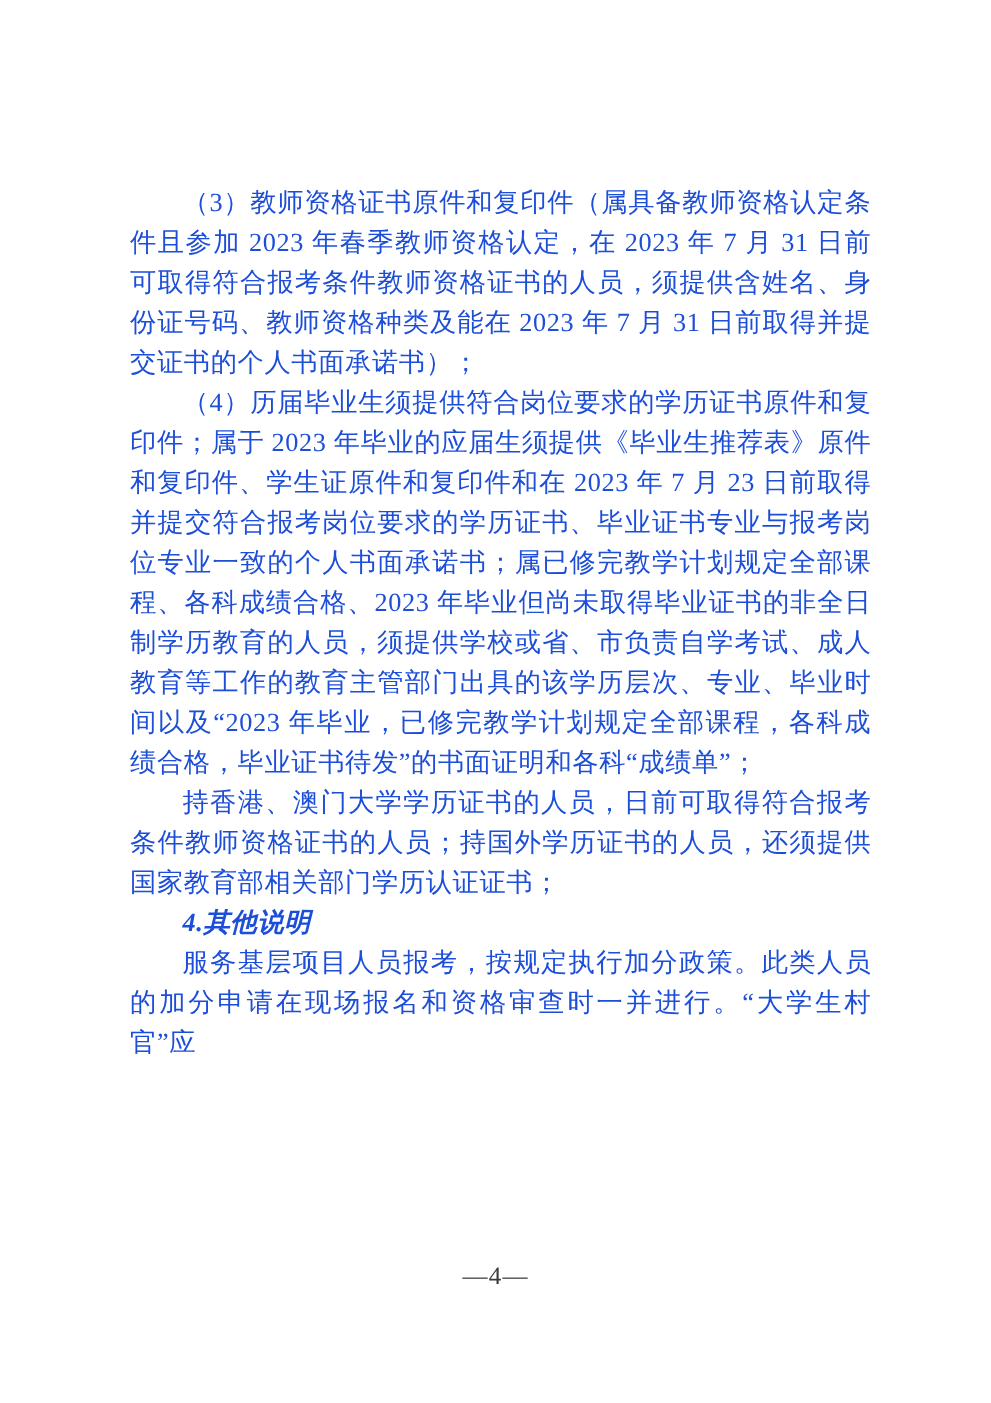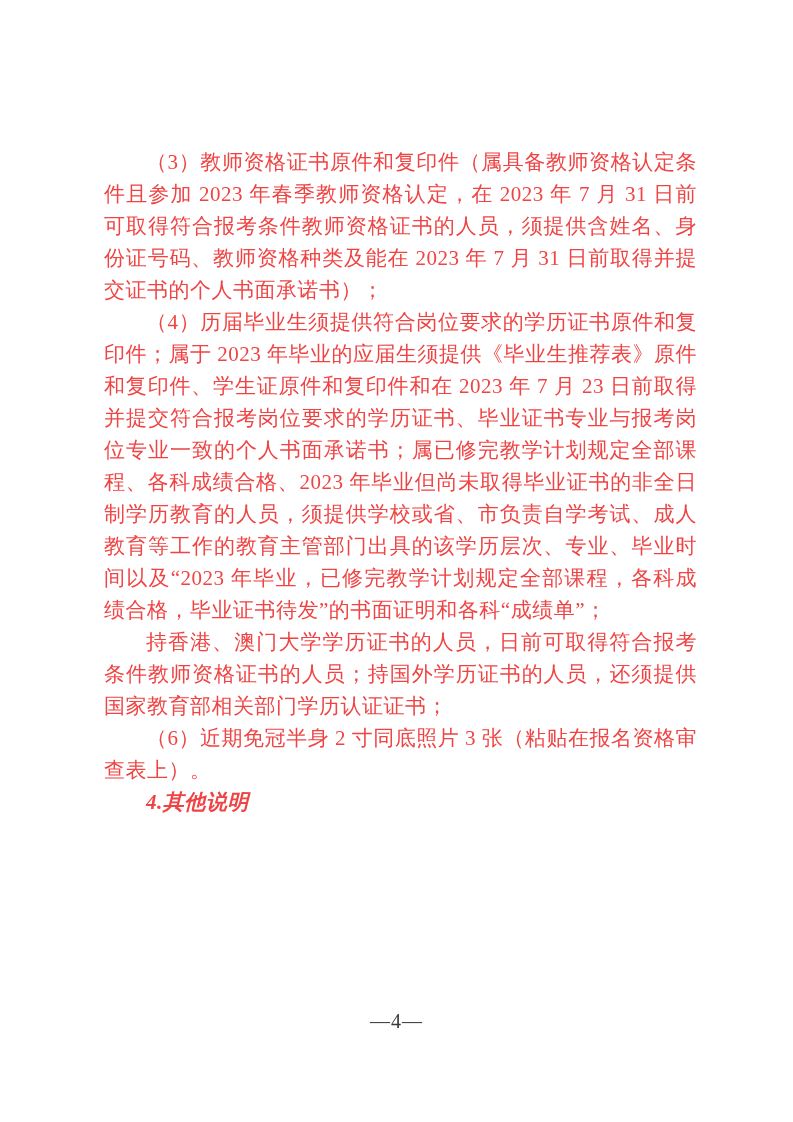--- a/index.html
+++ b/index.html
@@ -22,21 +22,21 @@
     width: 593px;
   }
   .para {
     margin: 0;
     padding: 0;
     font-size: 21px;
     line-height: 32px;
     letter-spacing: 0.5px;
     text-align: justify;
     text-indent: 2em;
-    color: #ef4444;
+    color: #1d4ed8;
   }
   .heading {
     font-weight: bold;
     letter-spacing: 0.5px;
     font-style: italic;
   }
   .footer {
     position: absolute;
     top: 1010px;
     left: 0;
@@ -48,18 +48,18 @@
   }
 </style>
 </head>
 <body>
 
 <div class="page">
   <div class="content">
     <p class="para">（3）教师资格证书原件和复印件（属具备教师资格认定条件且参加 2023 年春季教师资格认定，在 2023 年 7 月 31 日前可取得符合报考条件教师资格证书的人员，须提供含姓名、身份证号码、教师资格种类及能在 2023 年 7 月 31 日前取得并提交证书的个人书面承诺书）；</p>
     <p class="para">（4）历届毕业生须提供符合岗位要求的学历证书原件和复印件；属于 2023 年毕业的应届生须提供《毕业生推荐表》原件和复印件、学生证原件和复印件和在 2023 年 7 月 23 日前取得并提交符合报考岗位要求的学历证书、毕业证书专业与报考岗位专业一致的个人书面承诺书；属已修完教学计划规定全部课程、各科成绩合格、2023 年毕业但尚未取得毕业证书的非全日制学历教育的人员，须提供学校或省、市负责自学考试、成人教育等工作的教育主管部门出具的该学历层次、专业、毕业时间以及“2023 年毕业，已修完教学计划规定全部课程，各科成绩合格，毕业证书待发”的书面证明和各科“成绩单”；</p>
     <p class="para">持香港、澳门大学学历证书的人员，日前可取得符合报考条件教师资格证书的人员；持国外学历证书的人员，还须提供国家教育部相关部门学历认证证书；</p>
-    <p class="para">（6）近期免冠半身 2 寸同底照片 3 张（粘贴在报名资格审查表上）。</p>
     <p class="para heading">4.其他说明</p>
+    <p class="para">服务基层项目人员报考，按规定执行加分政策。此类人员的加分申请在现场报名和资格审查时一并进行。“大学生村官”应</p>
   </div>
 
   <div class="footer">—4—</div>
 </div>
 
 </body></html>

